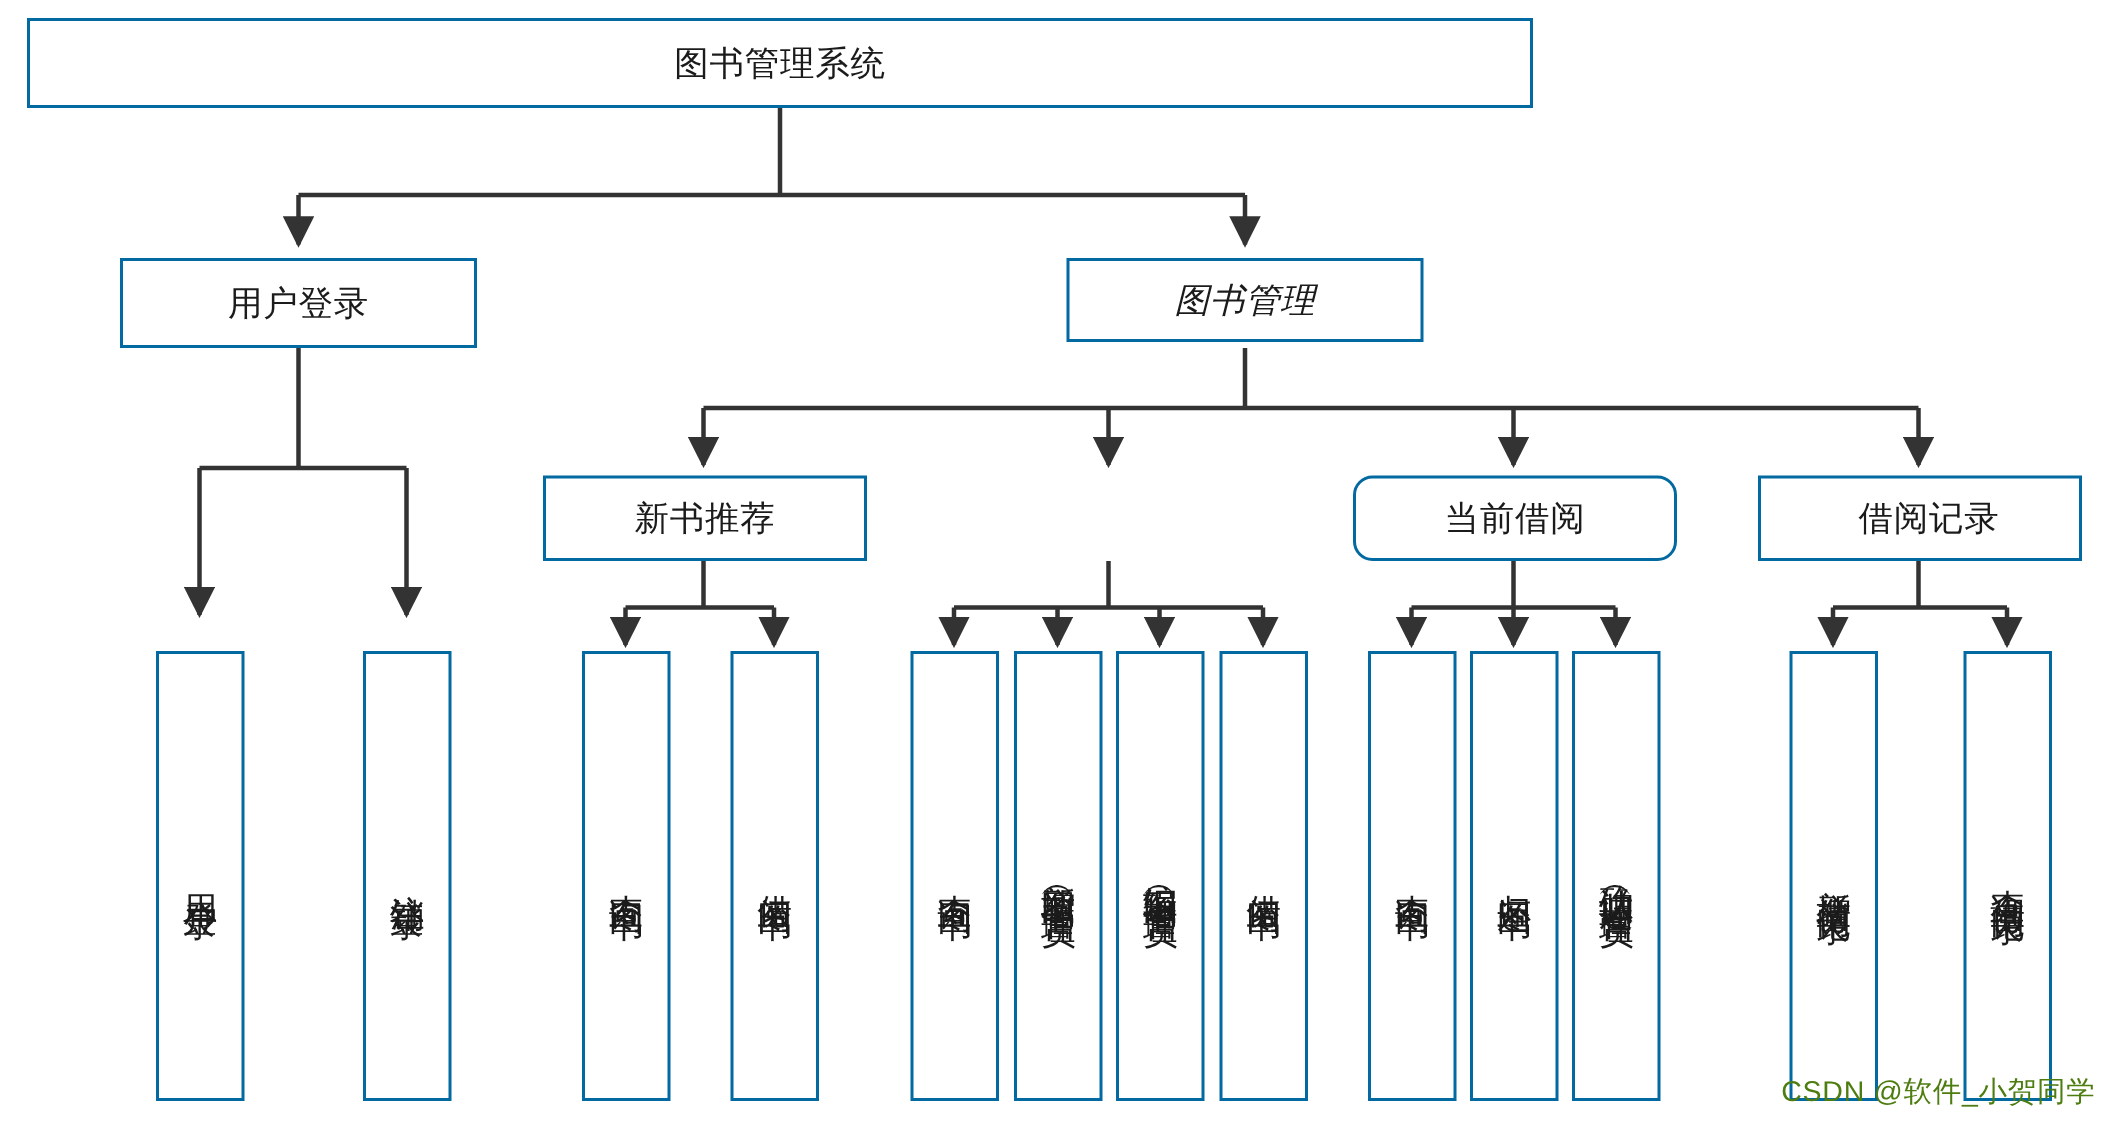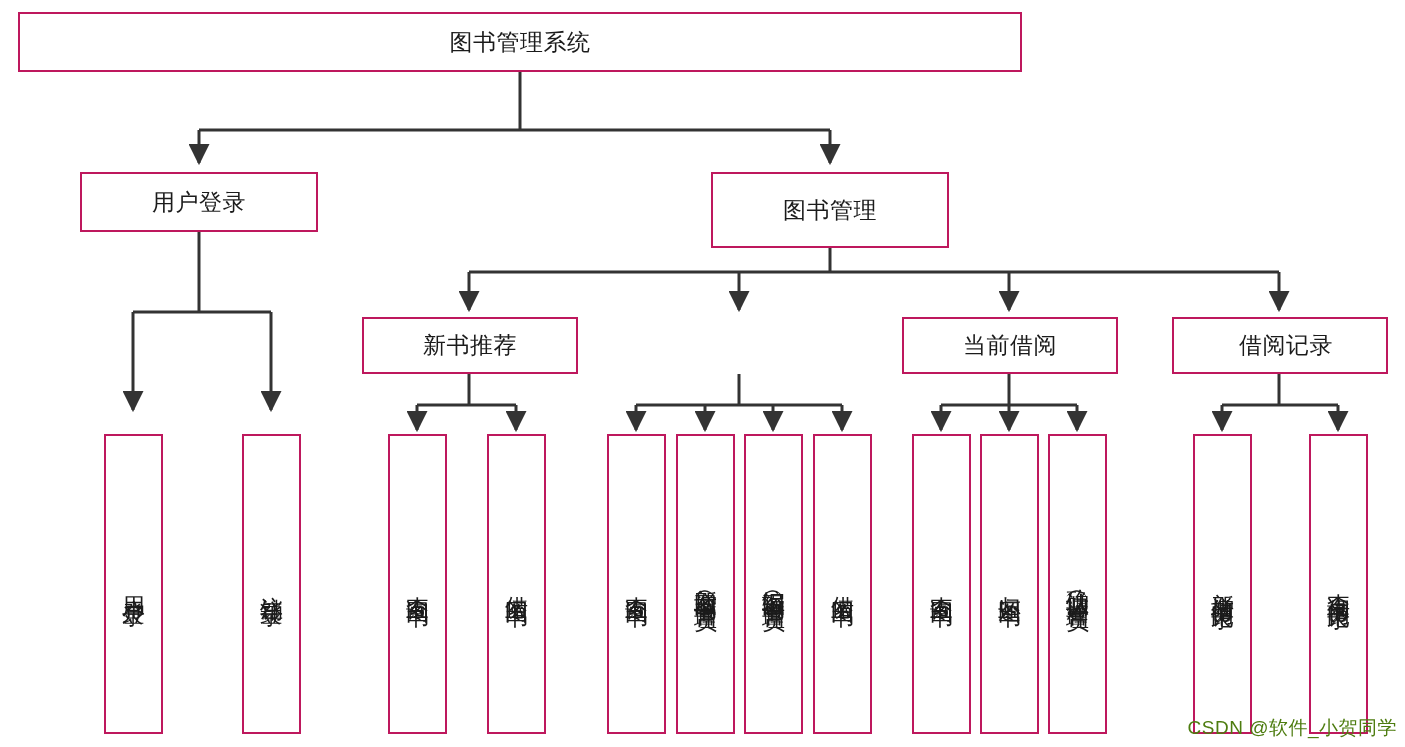--- a/index.html
+++ b/index.html
@@ -19,21 +19,21 @@
     position: absolute;
     left: 0;
     top: 0;
     width: 1405px;
     height: 747px;
   }
   .node {
     position: absolute;
     box-sizing: border-box;
     background: #ffffff;
-    border: 2px solid #be185d;
+    border: 2px solid #0369a1;
     display: flex;
     align-items: center;
     justify-content: center;
     color: #1b1b1b;
   }
   .node.horiz {
     font-size: 23px;
     letter-spacing: 0.5px;
   }
   .node.leaf {
@@ -115,30 +115,30 @@
   </svg>
 
   <div class="node horiz" style="left:18px; top:12px; width:1004px; height:60px;">
     <span>图书管理系统</span>
   </div>
 
   <div class="node horiz" style="left:80px; top:172px; width:238px; height:60px;">
     <span>用户登录</span>
   </div>
 
-  <div class="node horiz" style="left:711px; top:172px; width:238px; height:76px;">
+  <div class="node horiz" style="left:711px; top:172px; width:238px; height:56px;font-style:italic;">
     <span>图书管理</span>
   </div>
 
   <div class="node horiz" style="left:362px; top:317px; width:216px; height:57px;align-items:center;">
     <span>新书推荐</span>
   </div>
 
 
-  <div class="node horiz" style="left:902px; top:317px; width:216px; height:57px;">
+  <div class="node horiz" style="left:902px; top:317px; width:216px; height:57px;border-radius:13px;">
     <span>当前借阅</span>
   </div>
 
   <div class="node horiz" style="left:1172px; top:317px; width:216px; height:57px;padding-left:12px;">
     <span>借阅记录</span>
   </div>
 
   <div class="node leaf" style="left:104px; top:434px; width:59px; height:300px;">
     <span class="vtext">用户登录</span>
   </div>

